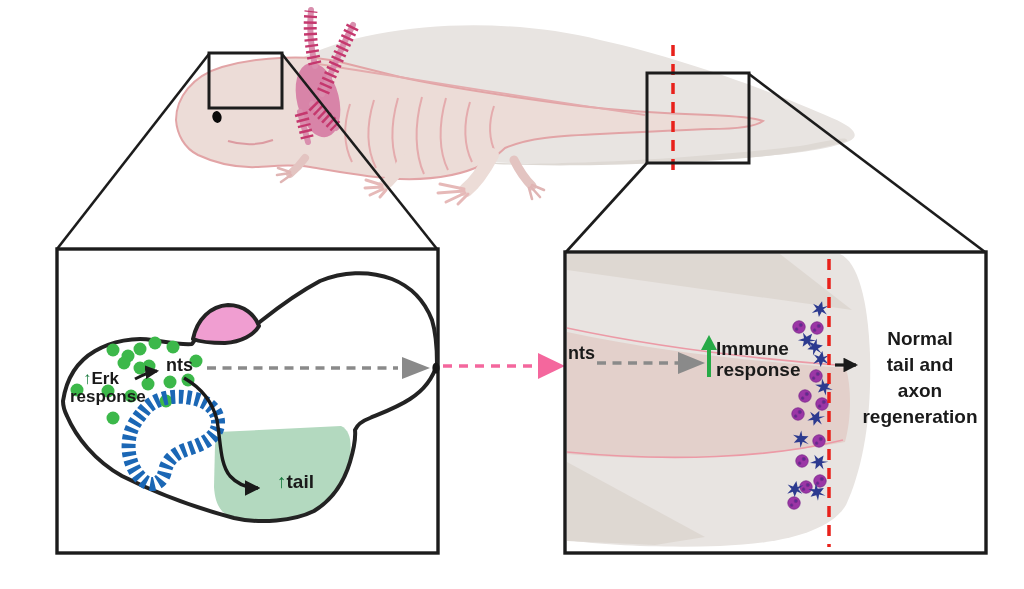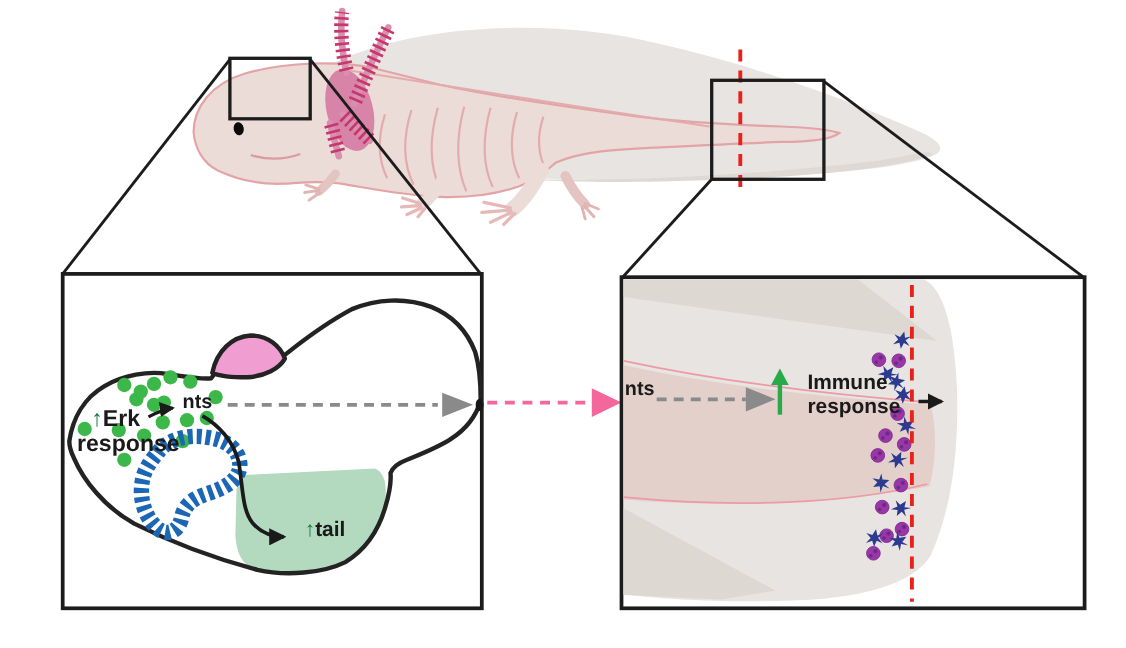--- a/index.html
+++ b/index.html
@@ -1,22 +1,22 @@
 <!DOCTYPE html>
 <html><head>
 <meta charset="utf-8">
 <style>
   html,body{margin:0;padding:0;background:#ffffff;}
   .stage{position:relative;width:1024px;height:589px;background:#ffffff;overflow:hidden;
          font-family:"Liberation Sans", sans-serif;}
   .stage svg{position:absolute;left:0;top:0;}
   .lbl{position:absolute;color:#1a1a1a;font-weight:bold;line-height:1.08;}
-  .prewrap{white-space:pre-line;margin-left:18px;}
+  .prewrap{white-space:pre-line;}
   .ua-dark{color:#177a3d;font-weight:bold;}
-  .f17{font-size:21px;} .f18{font-size:18px;} .f19{font-size:19px;}
+  .f17{font-size:17px;} .f18{font-size:18px;} .f19{font-size:19px;}
   .erk-l1{padding-left:13px;}
   .outcome{width:136px;text-align:center;line-height:26px;}
 </style>
 </head>
 <body>
 
 <div class="stage">
 <svg width="1024" height="589" viewBox="0 0 1024 589">
   <defs>
     <marker id="ah" viewBox="0 0 10 10" refX="8.5" refY="5" markerWidth="4.6" markerHeight="4.6" orient="auto-start-reverse">
@@ -243,13 +243,17 @@
 
 <div class="lbl f19" style="left:277px;top:472px;">
   <span class="ua-dark">↑</span><span>tail</span>
 </div>
 
 <div class="lbl f18" style="left:568px;top:344px;">nts</div>
 
 <div class="lbl f19 prewrap" style="left:716px;top:339px;">Immune
 response</div>
 
+<div class="lbl f19 prewrap outcome" style="left:852px;top:326px;">Normal
+tail and
+axon
+regeneration</div>
 </div>
 
 </body></html>

